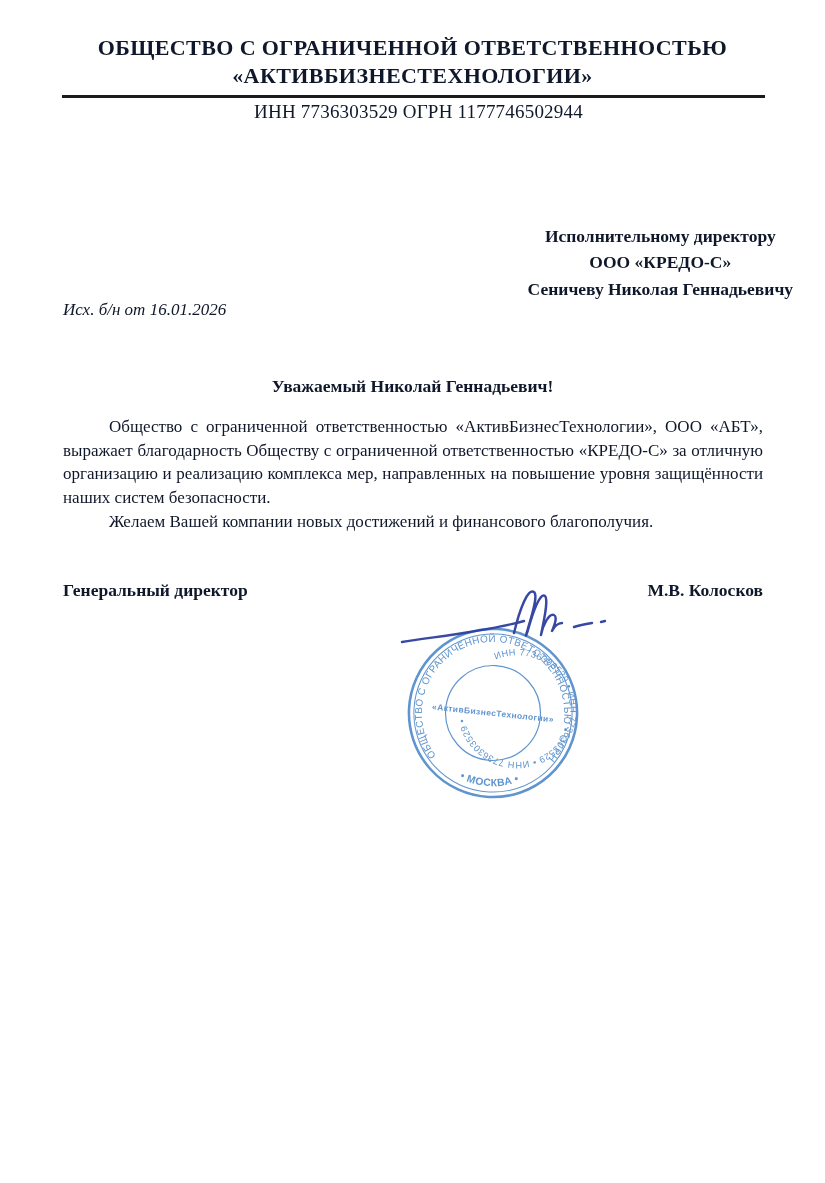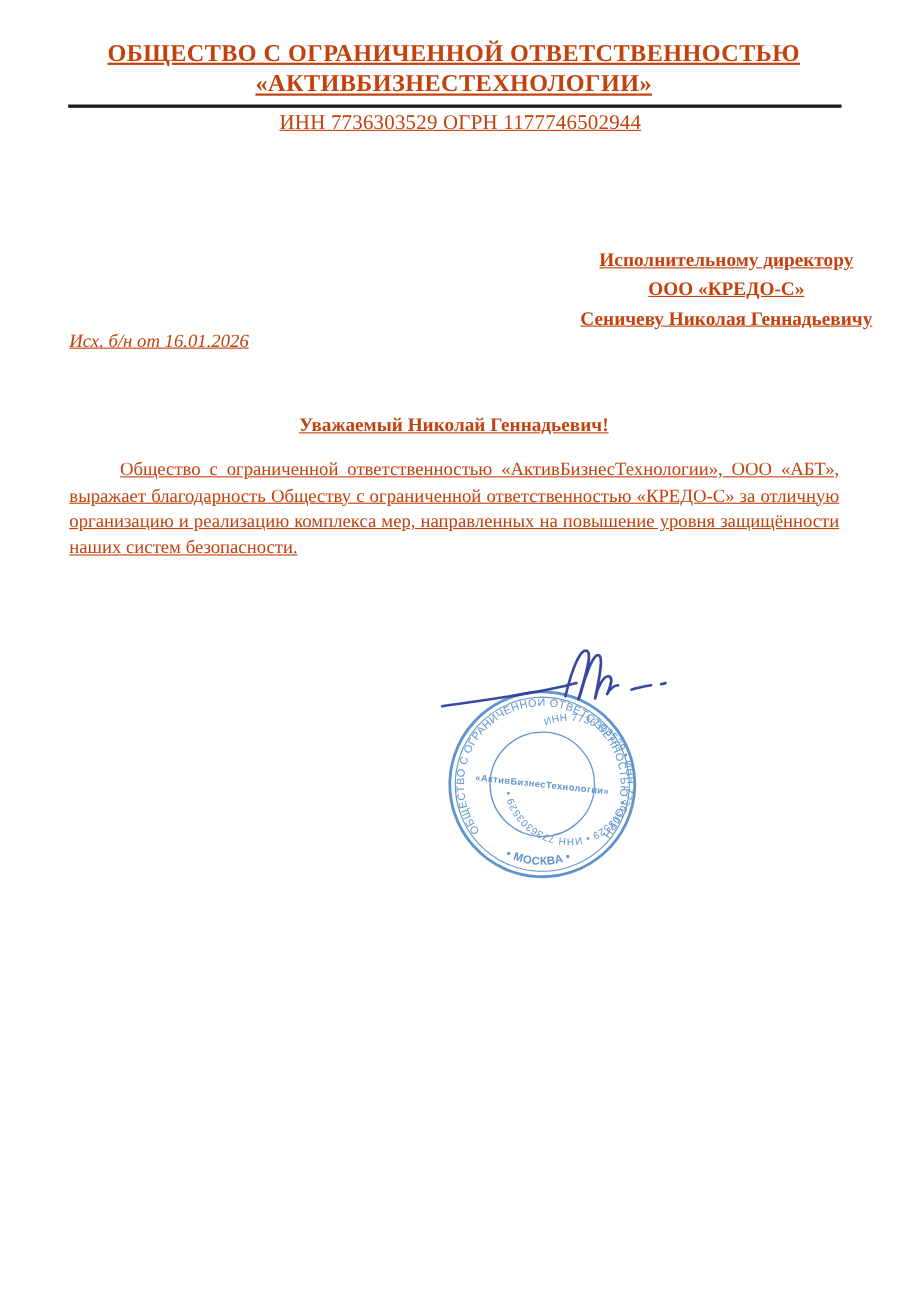--- a/index.html
+++ b/index.html
@@ -2,23 +2,22 @@
 <html><head>
 <meta charset="utf-8">
 <style>
   html, body { margin: 0; padding: 0; background: #ffffff; }
   .page {
     position: relative;
     width: 825px;
     height: 1000px;
     background: #ffffff;
     font-family: "Liberation Serif", serif;
-    color: #c2410c;
+    color: #0f172a;
     overflow: hidden;
-    text-decoration: underline;
   }
   .letterhead { padding-top: 34px; text-align: center; }
   .org-line { font-weight: bold; font-size: 22px; line-height: 1.25; letter-spacing: 0.4px; }
   .rule { margin: 6px 60px 0 62px; border-top: 3px solid #1b1b1b; }
   .requisites { font-size: 19px; margin-top: 3px; letter-spacing: 0.2px; padding-left: 12px; }
   .recipient {
     margin: 100px 32px 14px auto;
     width: fit-content;
     text-align: center;
     font-weight: bold;
@@ -66,22 +65,27 @@
     <div>ООО «КРЕДО-С»</div>
     <div>Сеничеву Николая Геннадьевичу</div>
   </div>
 
   <div class="ref-line">Исх. б/н от 16.01.2026</div>
 
   <div class="salutation">Уважаемый Николай Геннадьевич!</div>
 
   <div class="body-text">
     <p>Общество с ограниченной ответственностью «АктивБизнесТехнологии», ООО «АБТ», выражает благодарность Обществу с ограниченной ответственностью «КРЕДО-С» за отличную организацию и реализацию комплекса мер, направленных на повышение уровня защищённости наших систем безопасности.</p>
+    <p>Желаем Вашей компании новых достижений и финансового благополучия.</p>
   </div>
 
+  <div class="signoff">
+    <div>Генеральный директор</div>
+    <div>М.В. Колосков</div>
+  </div>
 
   <svg class="stamp" viewBox="0 0 180 180" aria-hidden="true">
     <defs>
       <path id="arcTop" d="M 34.8 136.3 A 72 72 0 1 1 145.2 136.3" fill="none"></path>
       <path id="arcBottom" d="M 25.9 127 A 74 74 0 0 0 154.1 127" fill="none"></path>
       <path id="arcInner" d="M 90 36 A 54 54 0 1 1 89.9 36.05" fill="none"></path>
     </defs>
     <g>
       <circle cx="90" cy="90" r="85" fill="none" stroke-width="2.6" stroke="#4a86c8"></circle>
       <circle cx="90" cy="90" r="80" fill="none" stroke-width="1" stroke="#4a86c8"></circle>

